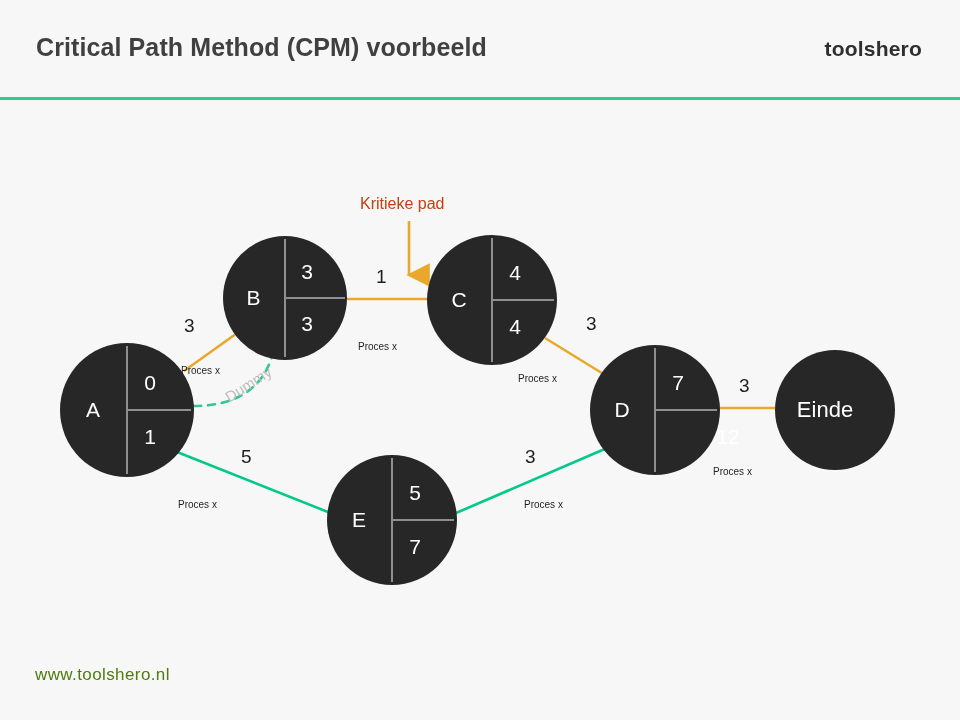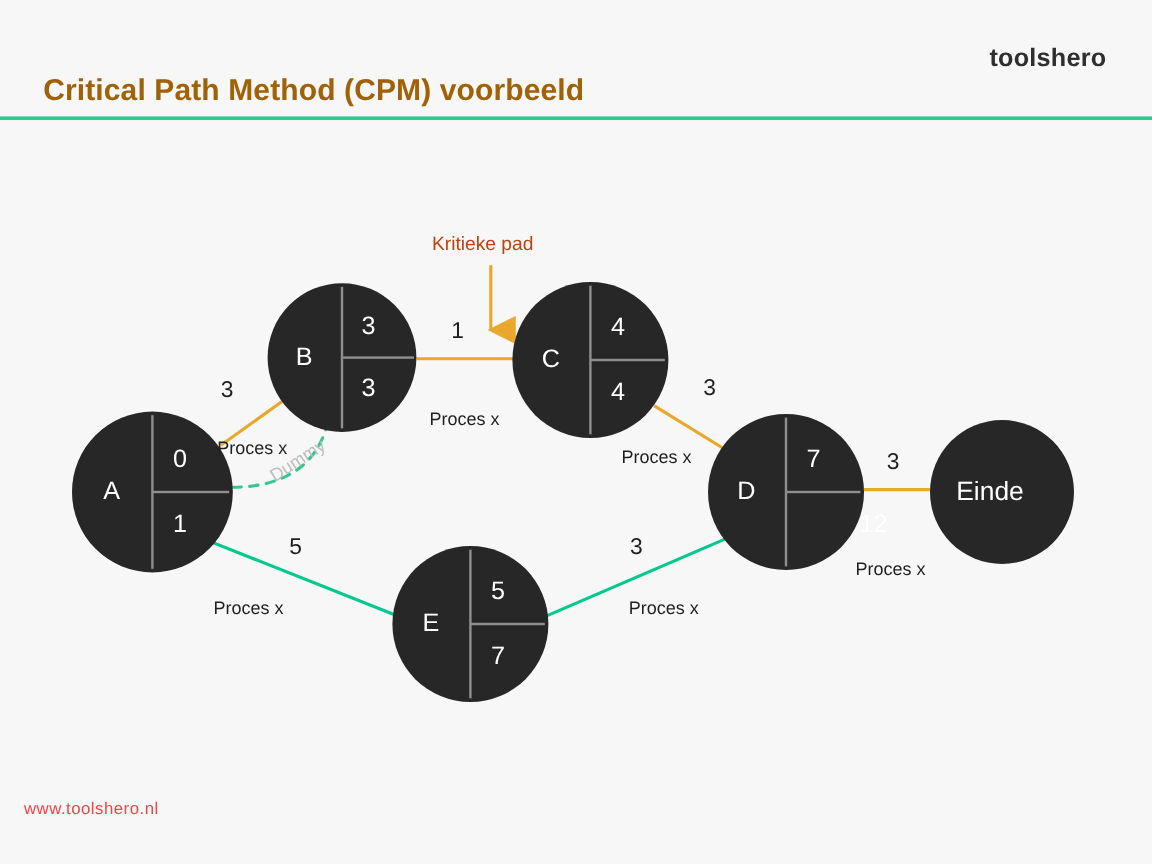--- a/index.html
+++ b/index.html
@@ -31,42 +31,41 @@
     background: #f7f7f7;
     border-bottom: 3px solid #2ecc8f;
     box-sizing: border-box;
   }
   #page-title {
     position: absolute;
     left: 36px;
     top: 33px;
     font-size: 25px;
     font-weight: bold;
-    color: #a16207;
+    color: #404040;
     letter-spacing: 0.1px;
     white-space: nowrap;
-    margin-top: 28px;
   }
   #brand {
     position: absolute;
     right: 38px;
     top: 37px;
     font-size: 21px;
     font-weight: bold;
     color: #2f2f2f;
     letter-spacing: 0.2px;
     white-space: nowrap;
   }
   
   #footer-url {
     position: absolute;
-    left: 20px;
+    left: 35px;
     top: 665px;
-    font-size: 14px;
-    color: #ef4444;
+    font-size: 17px;
+    color: #4d7c0f;
     letter-spacing: 0.4px;
     white-space: nowrap;
   }
   
   #canvas {
     position: absolute;
     left: 0;
     top: 103px;
     width: 960px;
     height: 540px;
@@ -108,21 +107,21 @@
   }
   
   .edge-label {
     position: absolute;
     font-size: 19px;
     color: #1f1f1f;
     white-space: nowrap;
   }
   .edge-sublabel {
     position: absolute;
-    font-size: 15px;
+    font-size: 10px;
     color: #1f1f1f;
     white-space: nowrap;
   }
   .dummy-label {
     position: absolute;
     font-size: 15px;
     color: #bdbdbd;
     white-space: nowrap;
     transform: rotate(-33deg);
     transform-origin: left top;

